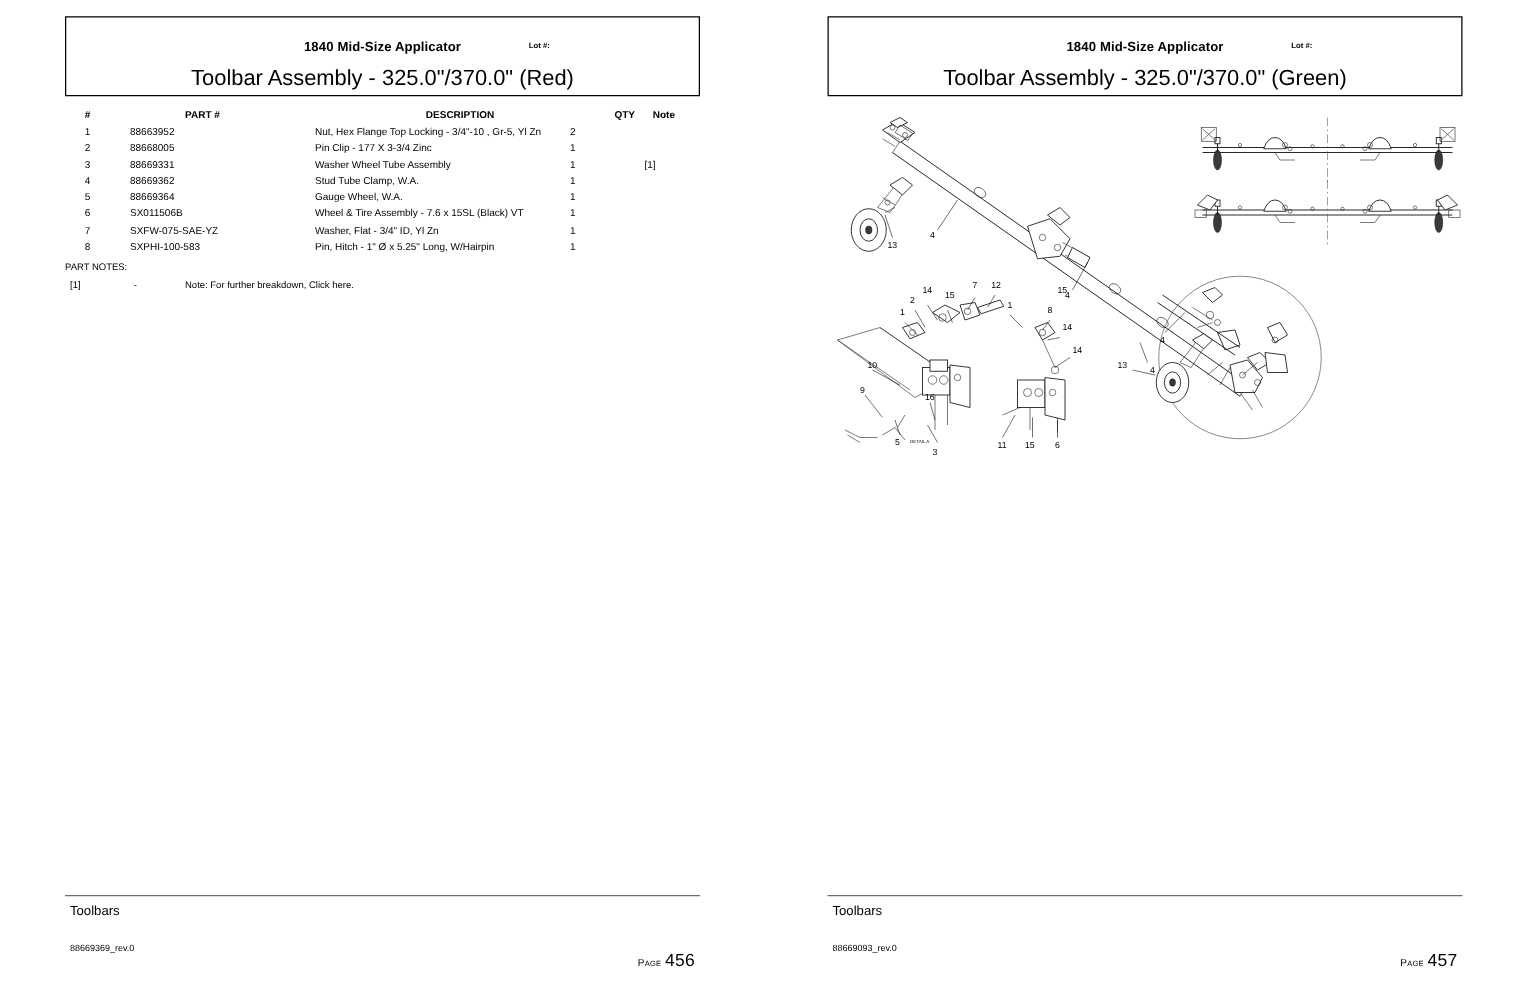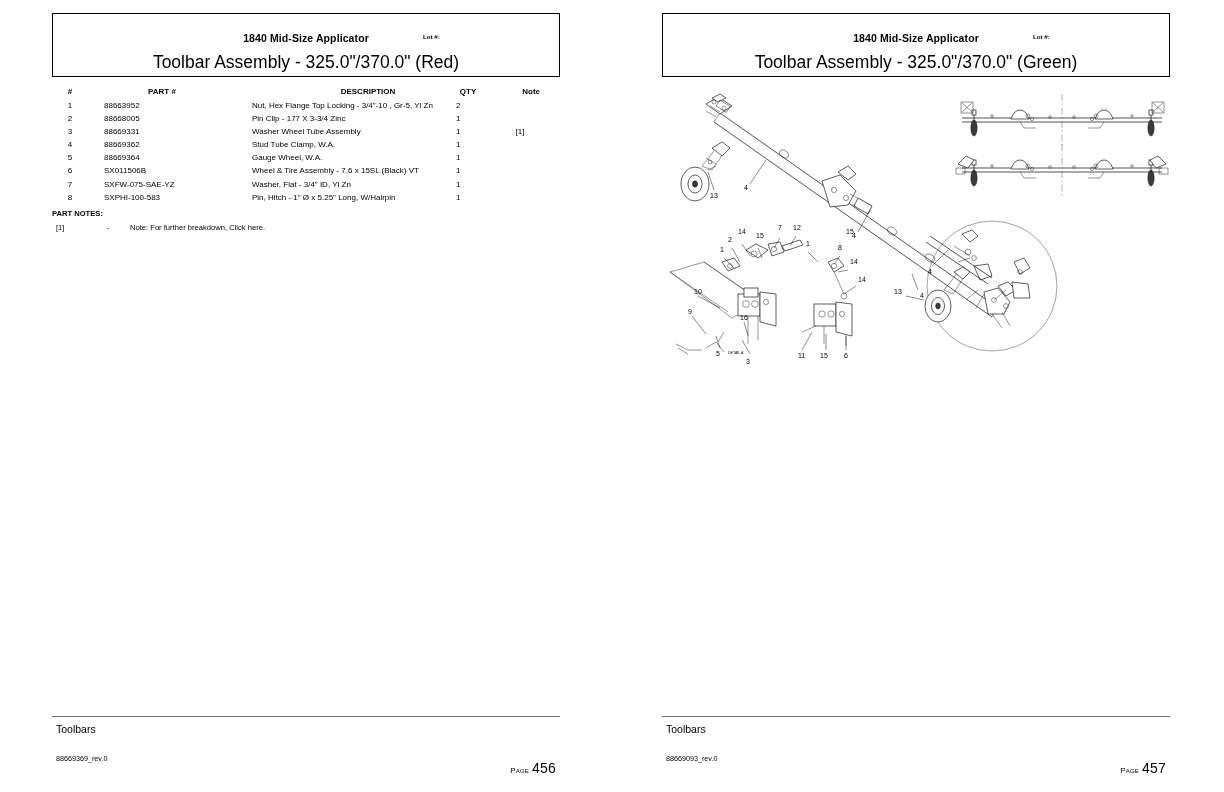--- a/index.html
+++ b/index.html
@@ -39,34 +39,34 @@
   
   .ptable { position: absolute; top: 87px; left: 0; width: 508px; }
   .prow { position: relative; height: 13.1px; }
   .phead { height: 14px; font-weight: bold; font-size: 8.3px; }
   .c-num  { position: absolute; left: 0px;   width: 36px; text-align: center; }
   .c-part { position: absolute; left: 52px;  width: 116px; }
   .c-part-h { position: absolute; left: 52px; width: 116px; text-align: center; }
   .c-desc { position: absolute; left: 200px; width: 232px; }
   .c-desc-h { position: absolute; left: 200px; width: 232px; text-align: center; }
   .c-qty  { position: absolute; left: 404px; width: 26px; text-align: left; }
-  .c-qty-h { position: absolute; left: 396px; width: 40px; text-align: center; }
+  .c-qty-h { position: absolute; left: 416px; width: 40px; text-align: right; }
   .c-note { position: absolute; left: 448px; width: 40px; text-align: center; }
   .c-note-h { position: absolute; left: 448px; width: 40px; text-align: right; }
   .prow .cell { font-size: 8px; white-space: nowrap; }
 
   
   .notes-title {
     position: absolute; top: 209px; left: 0;
-    font-size: 7.6px; font-weight: bold;
+    font-size: 7.6px; font-weight: normal;
   }
   .note-line { position: absolute; left: 0; width: 508px; height: 12px; }
   .note-tag  { position: absolute; left: 4px;  font-size: 7.6px; }
   .note-dash { position: absolute; left: 55px; font-size: 7.6px; }
-  .note-text { position: absolute; left: 78px; font-size: 7.6px; }
+  .note-text { position: absolute; left: 96px; font-size: 7.6px; }
 
   
   .foot-rule {
     position: absolute; top: 716px; left: 0; width: 508px;
     height: 1.4px; background: #6f6f6f;
   }
   .foot-section {
     position: absolute; top: 723px; left: 4px;
     font-size: 10.5px;
   }

